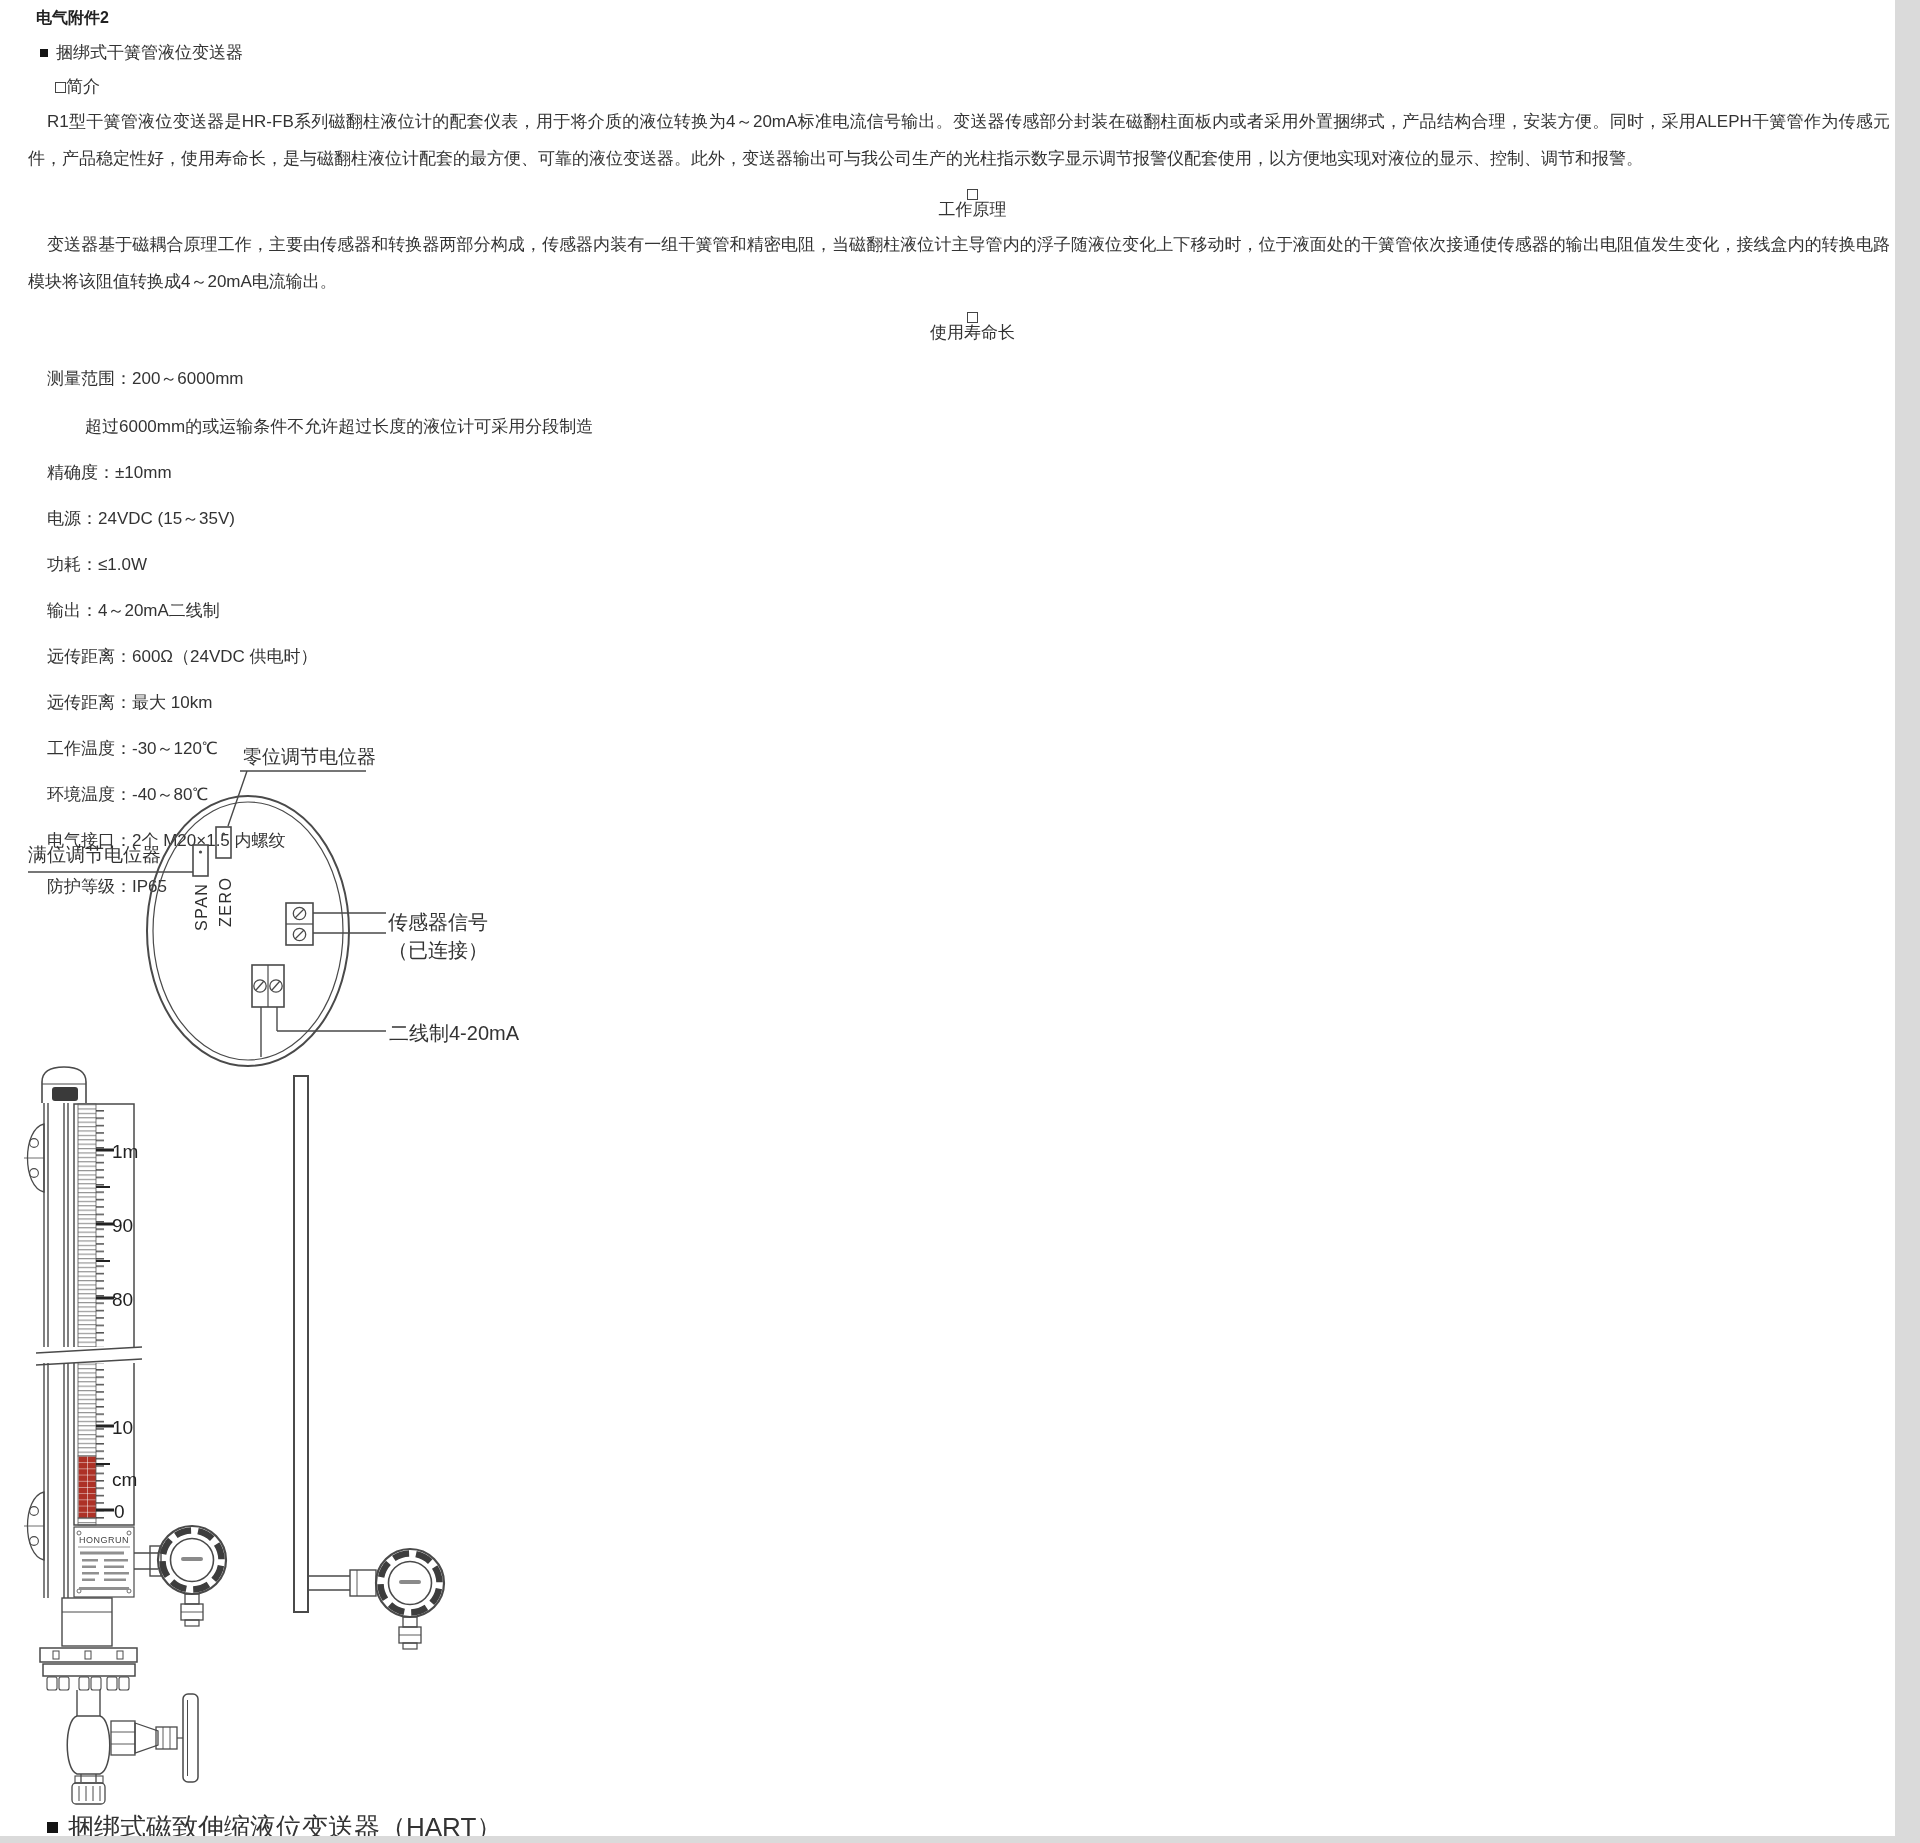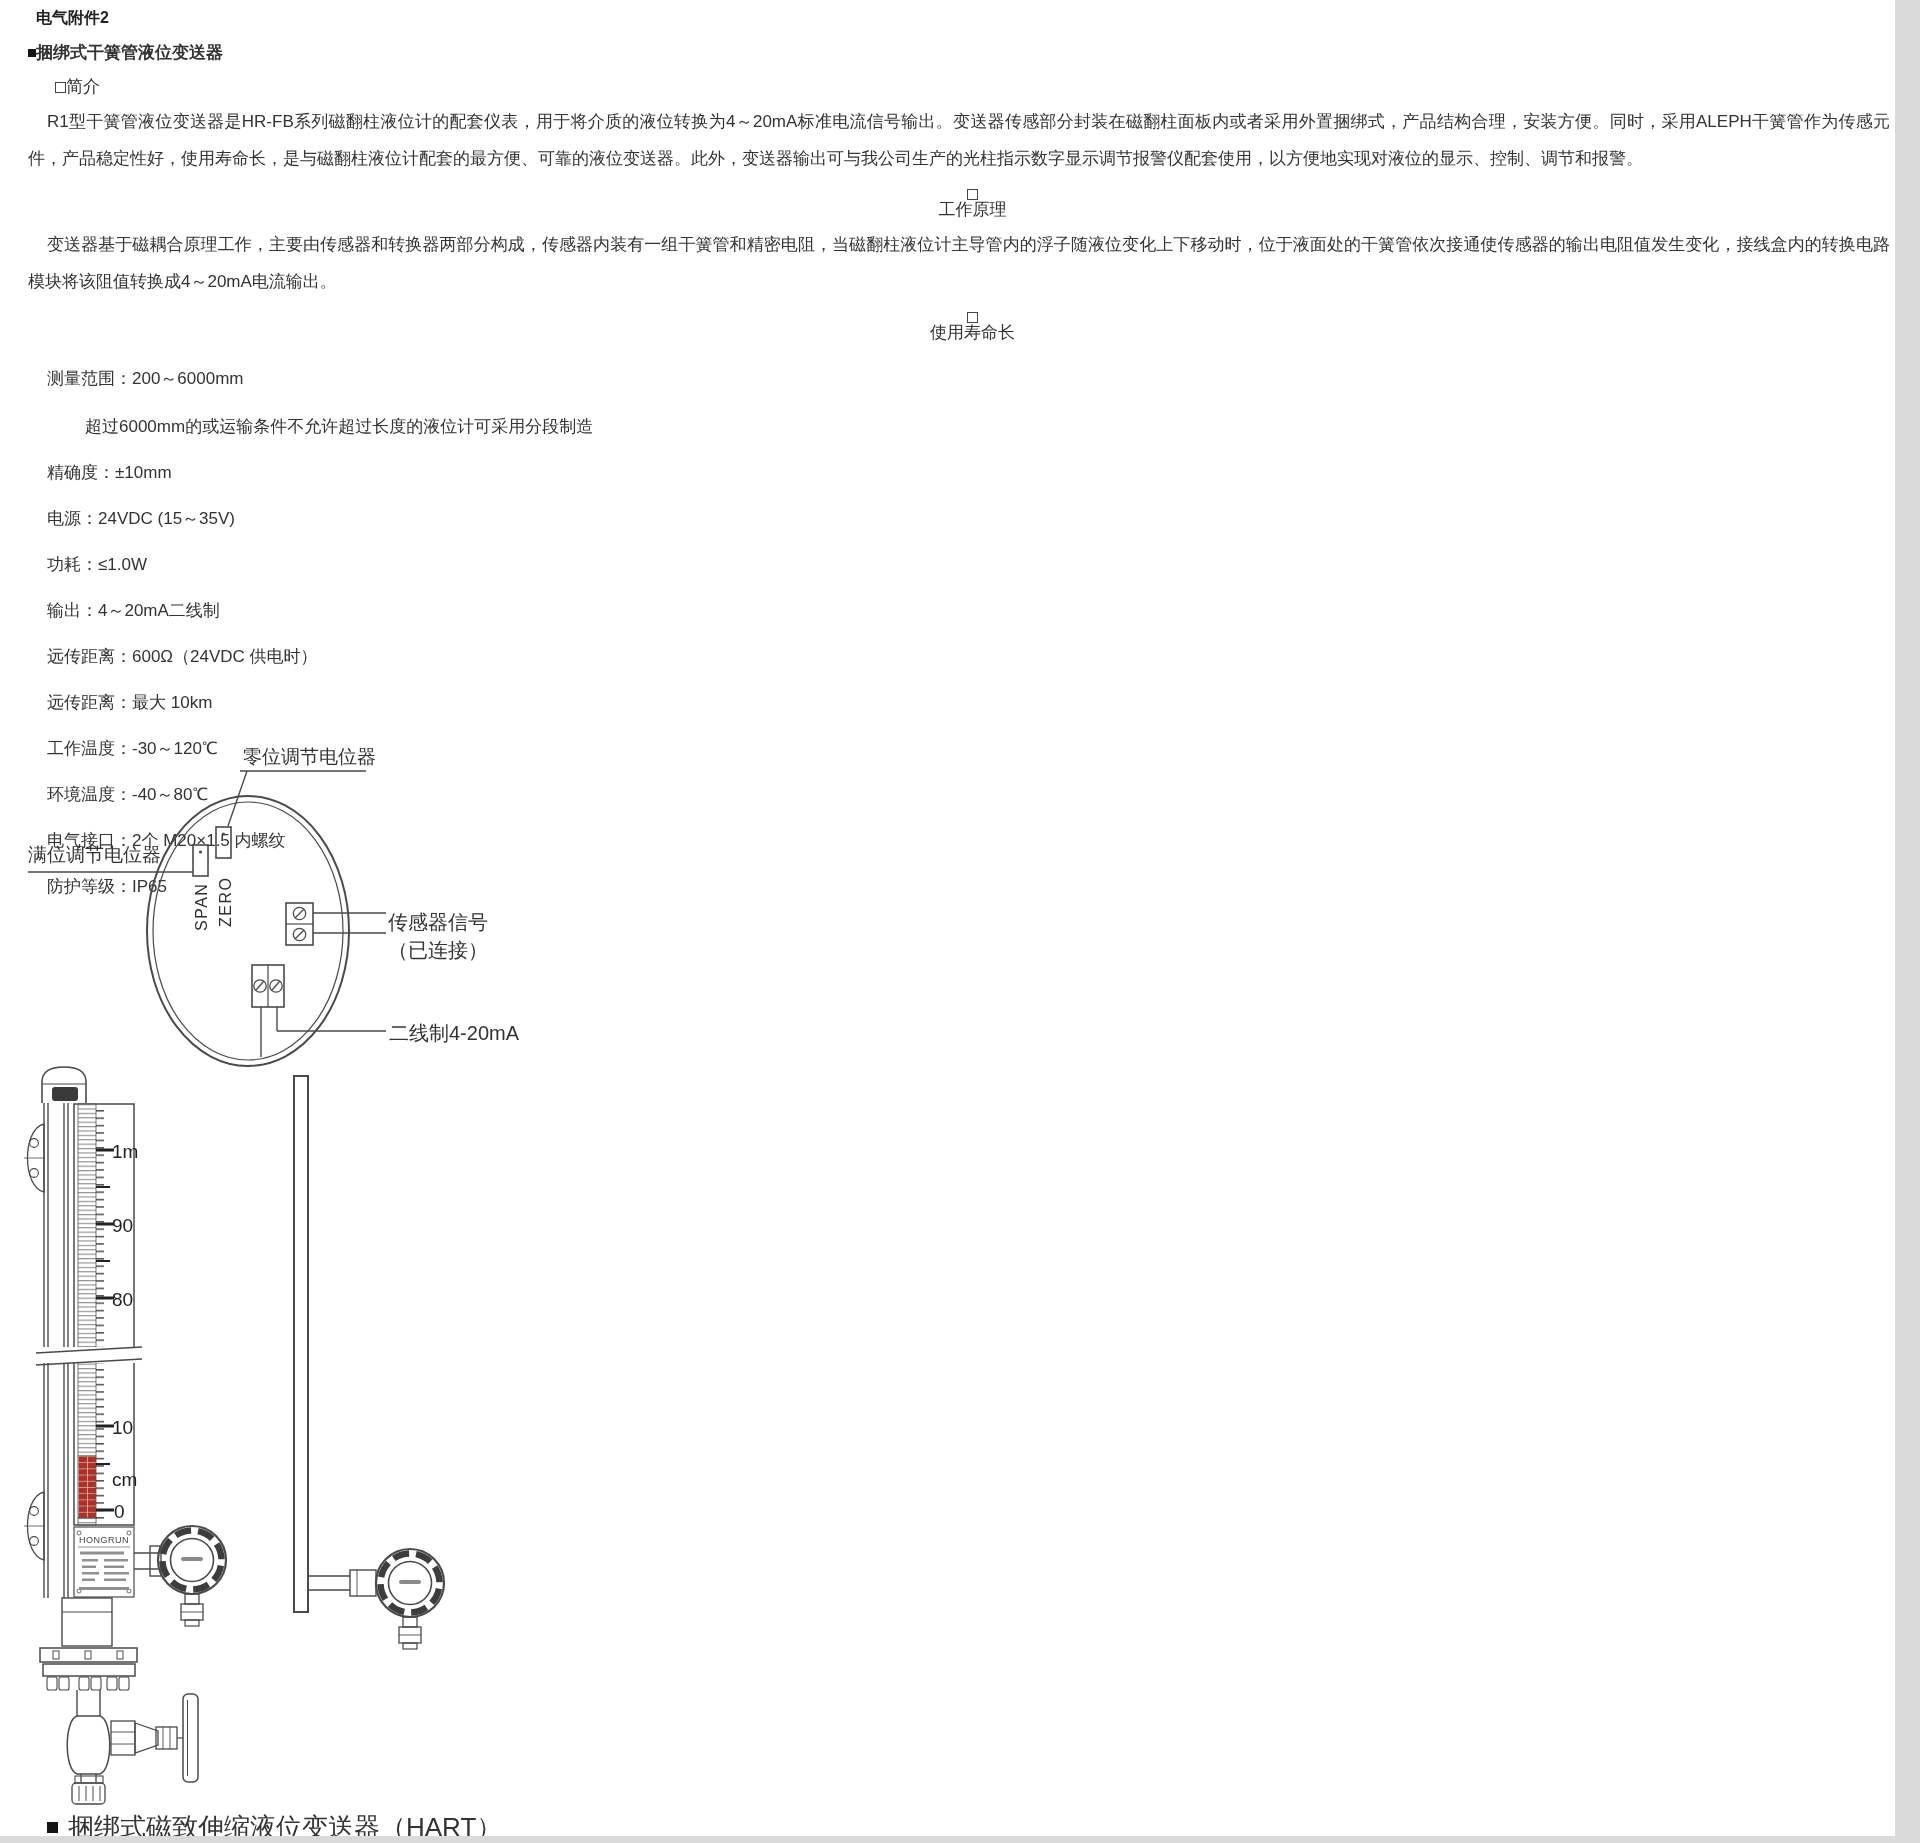--- a/index.html
+++ b/index.html
@@ -6,21 +6,21 @@
   body{
     width:1920px;height:1843px;position:relative;overflow:hidden;
     background:#ffffff;color:#333;
     font-family:"Liberation Sans",sans-serif;
   }
   .edge-right{position:absolute;top:0;right:0;width:25px;height:1843px;background:#dadada;}
   .edge-bottom{position:absolute;left:0;bottom:0;width:1895px;height:7px;background:#dadada;}
 
   .doc{position:absolute;left:28px;top:8px;width:1862px;font-size:17px;line-height:20px;}
   .title{font-size:16px;font-weight:bold;color:#222;padding-left:8px;}
-  .row-h1{margin-top:15px;display:flex;align-items:center;gap:0;font-weight:bold;}
+  .row-h1{margin-top:15px;margin-left:12px;display:flex;align-items:center;gap:8px;}
   .row-h2{margin-top:14px;margin-left:27px;display:flex;align-items:center;}
   .row-h2.tight{margin-top:12px;flex-direction:column;}
   .sq-fill{width:8px;height:8px;background:#141414;flex:none;}
   .sq-open{width:9px;height:9px;border:1px solid #444;flex:none;background:#fff;}
   .para{margin-top:6px;line-height:37px;text-indent:19px;text-align:justify;}
   .param{margin-top:26px;margin-left:19px;}
   .param-note{margin-top:28px;margin-left:57px;}
 
   .footer-row{position:absolute;left:47px;top:1810px;display:flex;align-items:center;gap:10px;font-size:26px;color:#333;}
   .sq-fill.big{width:11px;height:11px;}

